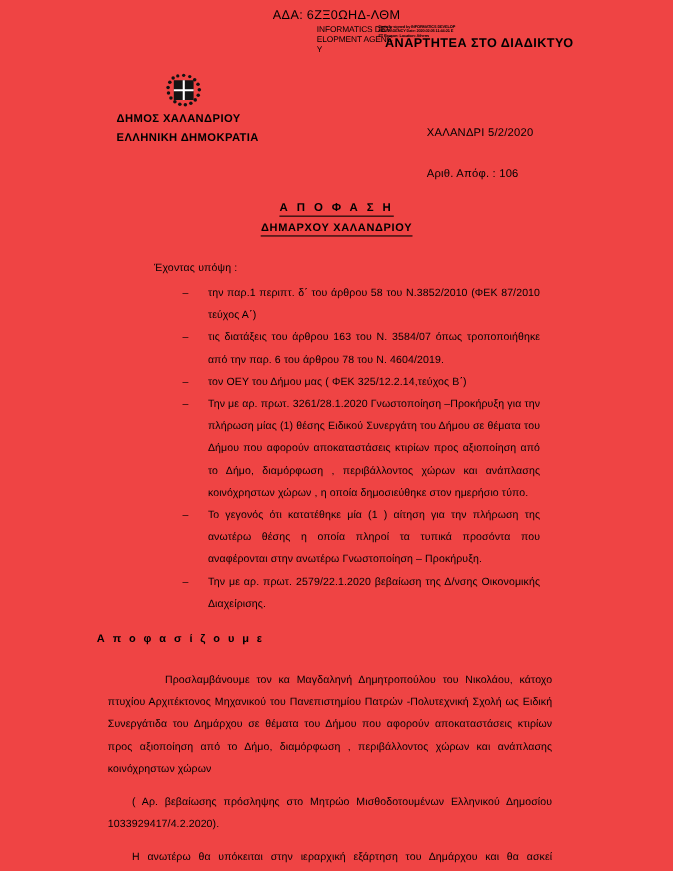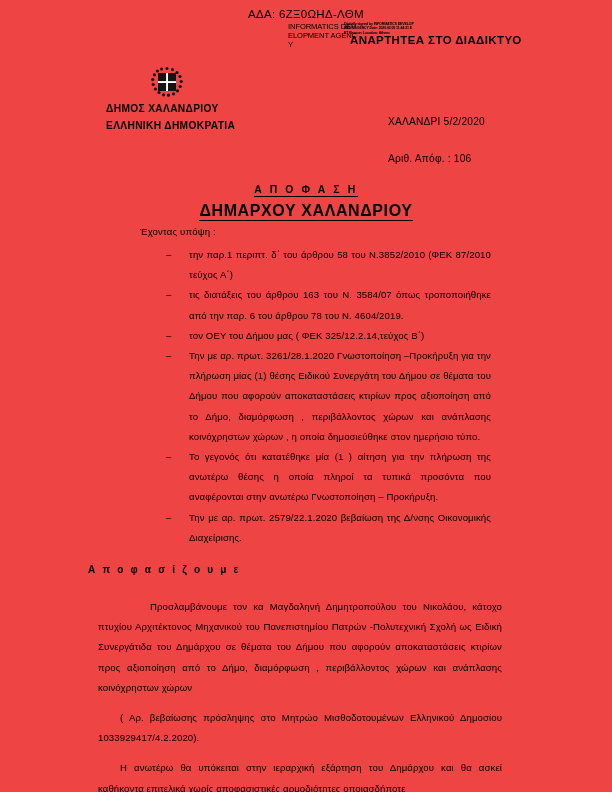--- a/index.html
+++ b/index.html
@@ -118,35 +118,35 @@
     font-weight: bold;
     letter-spacing: 2.6px;
   }
   .title-main span { border-bottom: 1px solid #000; padding-bottom: 1px; }
   .title-sub {
     position: absolute;
     top: 202px;
     left: 0;
     width: 612px;
     text-align: center;
-    font-size: 16px;
+    font-size: 10px;
     font-weight: bold;
     letter-spacing: 0.6px;
   }
   .title-sub span { border-bottom: 1px solid #000; padding-bottom: 1px; }
 
   
   .body-area {
     position: absolute;
     top: 222px;
     left: 88px;
     width: 424px;
   }
   .intro {
-    margin: 0 0 3px 52px;
+    margin: 12px 0 3px 52px;
     font-size: 9.6px;
     line-height: 20px;
     letter-spacing: 0.15px;
   }
   ul.clauses {
     list-style: none;
     margin: 0;
     padding: 0;
   }
   ul.clauses li {

